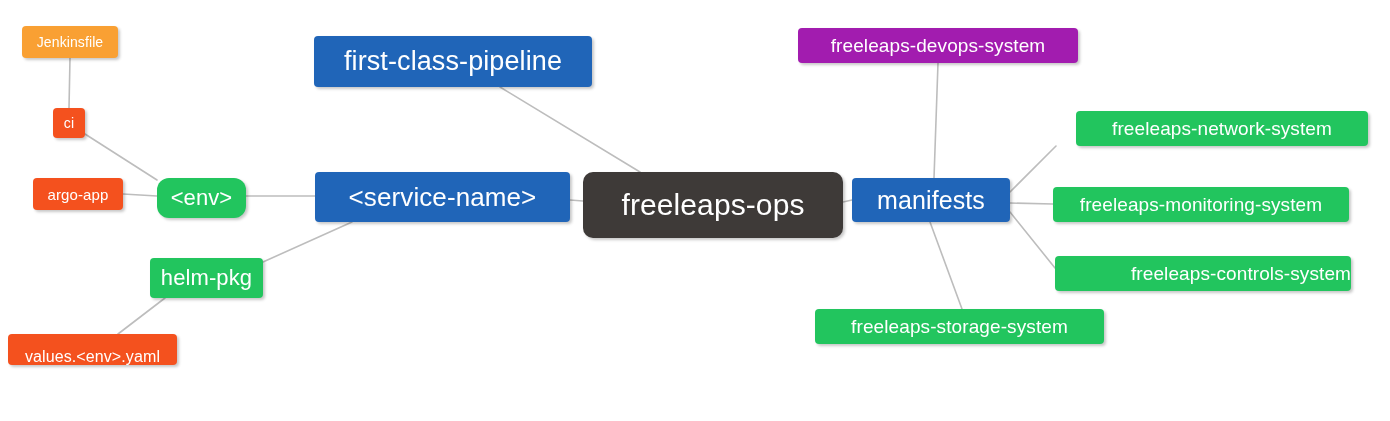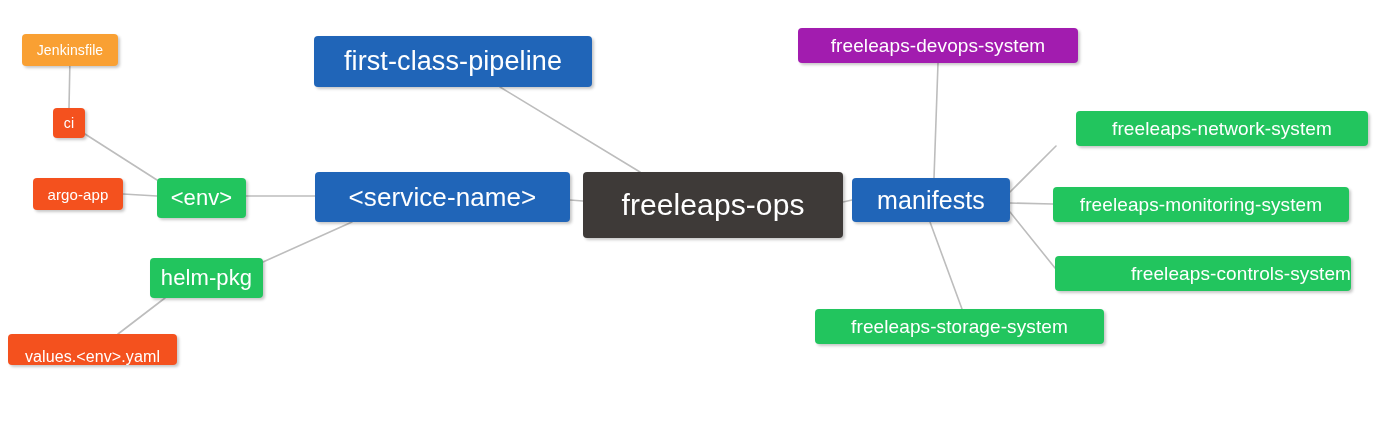--- a/index.html
+++ b/index.html
@@ -61,45 +61,45 @@
       <line x1="500" y1="87" x2="640" y2="172" stroke="#bdbdbd" stroke-width="1.6" stroke-linecap="round"></line>
       <line x1="570" y1="200" x2="583" y2="201" stroke="#bdbdbd" stroke-width="1.6" stroke-linecap="round"></line>
       <line x1="843" y1="202" x2="852" y2="200" stroke="#bdbdbd" stroke-width="1.6" stroke-linecap="round"></line>
       <line x1="934" y1="178" x2="938" y2="63" stroke="#bdbdbd" stroke-width="1.6" stroke-linecap="round"></line>
       <line x1="1010" y1="192" x2="1056" y2="146" stroke="#bdbdbd" stroke-width="1.6" stroke-linecap="round"></line>
       <line x1="1010" y1="203" x2="1053" y2="204" stroke="#bdbdbd" stroke-width="1.6" stroke-linecap="round"></line>
       <line x1="1010" y1="212" x2="1055" y2="268" stroke="#bdbdbd" stroke-width="1.6" stroke-linecap="round"></line>
       <line x1="930" y1="222" x2="962" y2="309" stroke="#bdbdbd" stroke-width="1.6" stroke-linecap="round"></line>
     </svg>
   <div id="node-layer">
-      <div class="mm-node" style="left: 22px; top: 26px; width: 96px; height: 32px; background: rgb(249, 160, 51); font-size: 14px; margin-top: 8px;">
+      <div class="mm-node" style="left: 22px; top: 26px; width: 96px; height: 32px; background: rgb(249, 160, 51); font-size: 14px;">
         <span class="mm-node-label">Jenkinsfile</span>
       </div>
       <div class="mm-node" style="left: 53px; top: 108px; width: 32px; height: 30px; background: rgb(244, 81, 30); font-size: 14px;">
         <span class="mm-node-label">ci</span>
       </div>
       <div class="mm-node" style="left: 33px; top: 178px; width: 90px; height: 32px; background: rgb(244, 81, 30); font-size: 15px;">
         <span class="mm-node-label">argo-app</span>
       </div>
-      <div class="mm-node" style="left: 157px; top: 178px; width: 89px; height: 40px; background: rgb(34, 197, 94); font-size: 22px;">
+      <div class="mm-node" style="left: 157px; top: 178px; width: 89px; height: 40px; background: rgb(34, 197, 94); font-size: 22px; border-radius: 12px;">
         <span class="mm-node-label">&lt;env&gt;</span>
       </div>
       <div class="mm-node" style="left: 150px; top: 258px; width: 113px; height: 40px; background: rgb(34, 197, 94); font-size: 22px;">
         <span class="mm-node-label">helm-pkg</span>
       </div>
       <div class="mm-node" style="left: 8px; top: 334px; width: 169px; height: 31px; background: rgb(244, 81, 30); font-size: 16px; align-items: flex-end;">
         <span class="mm-node-label">values.&lt;env&gt;.yaml</span>
       </div>
       <div class="mm-node" style="left: 314px; top: 36px; width: 278px; height: 51px; background: rgb(32, 101, 184); font-size: 27px;">
         <span class="mm-node-label">first-class-pipeline</span>
       </div>
       <div class="mm-node" style="left: 315px; top: 172px; width: 255px; height: 50px; background: rgb(32, 101, 184); font-size: 26px;">
         <span class="mm-node-label">&lt;service-name&gt;</span>
       </div>
-      <div class="mm-node" style="left: 583px; top: 172px; width: 260px; height: 66px; background: rgb(62, 58, 56); font-size: 30px;">
+      <div class="mm-node" style="left: 583px; top: 172px; width: 260px; height: 66px; background: rgb(62, 58, 56); font-size: 30px; border-radius: 10px;">
         <span class="mm-node-label">freeleaps-ops</span>
       </div>
       <div class="mm-node" style="left: 852px; top: 178px; width: 158px; height: 44px; background: rgb(32, 101, 184); font-size: 25px;">
         <span class="mm-node-label">manifests</span>
       </div>
       <div class="mm-node" style="left: 798px; top: 28px; width: 280px; height: 35px; background: #a21caf; font-size: 19px;">
         <span class="mm-node-label">freeleaps-devops-system</span>
       </div>
       <div class="mm-node" style="left: 1056px; top: 111px; width: 292px; height: 35px; background: rgb(34, 197, 94); font-size: 19px; margin-left: 20px;">
         <span class="mm-node-label">freeleaps-network-system</span>

